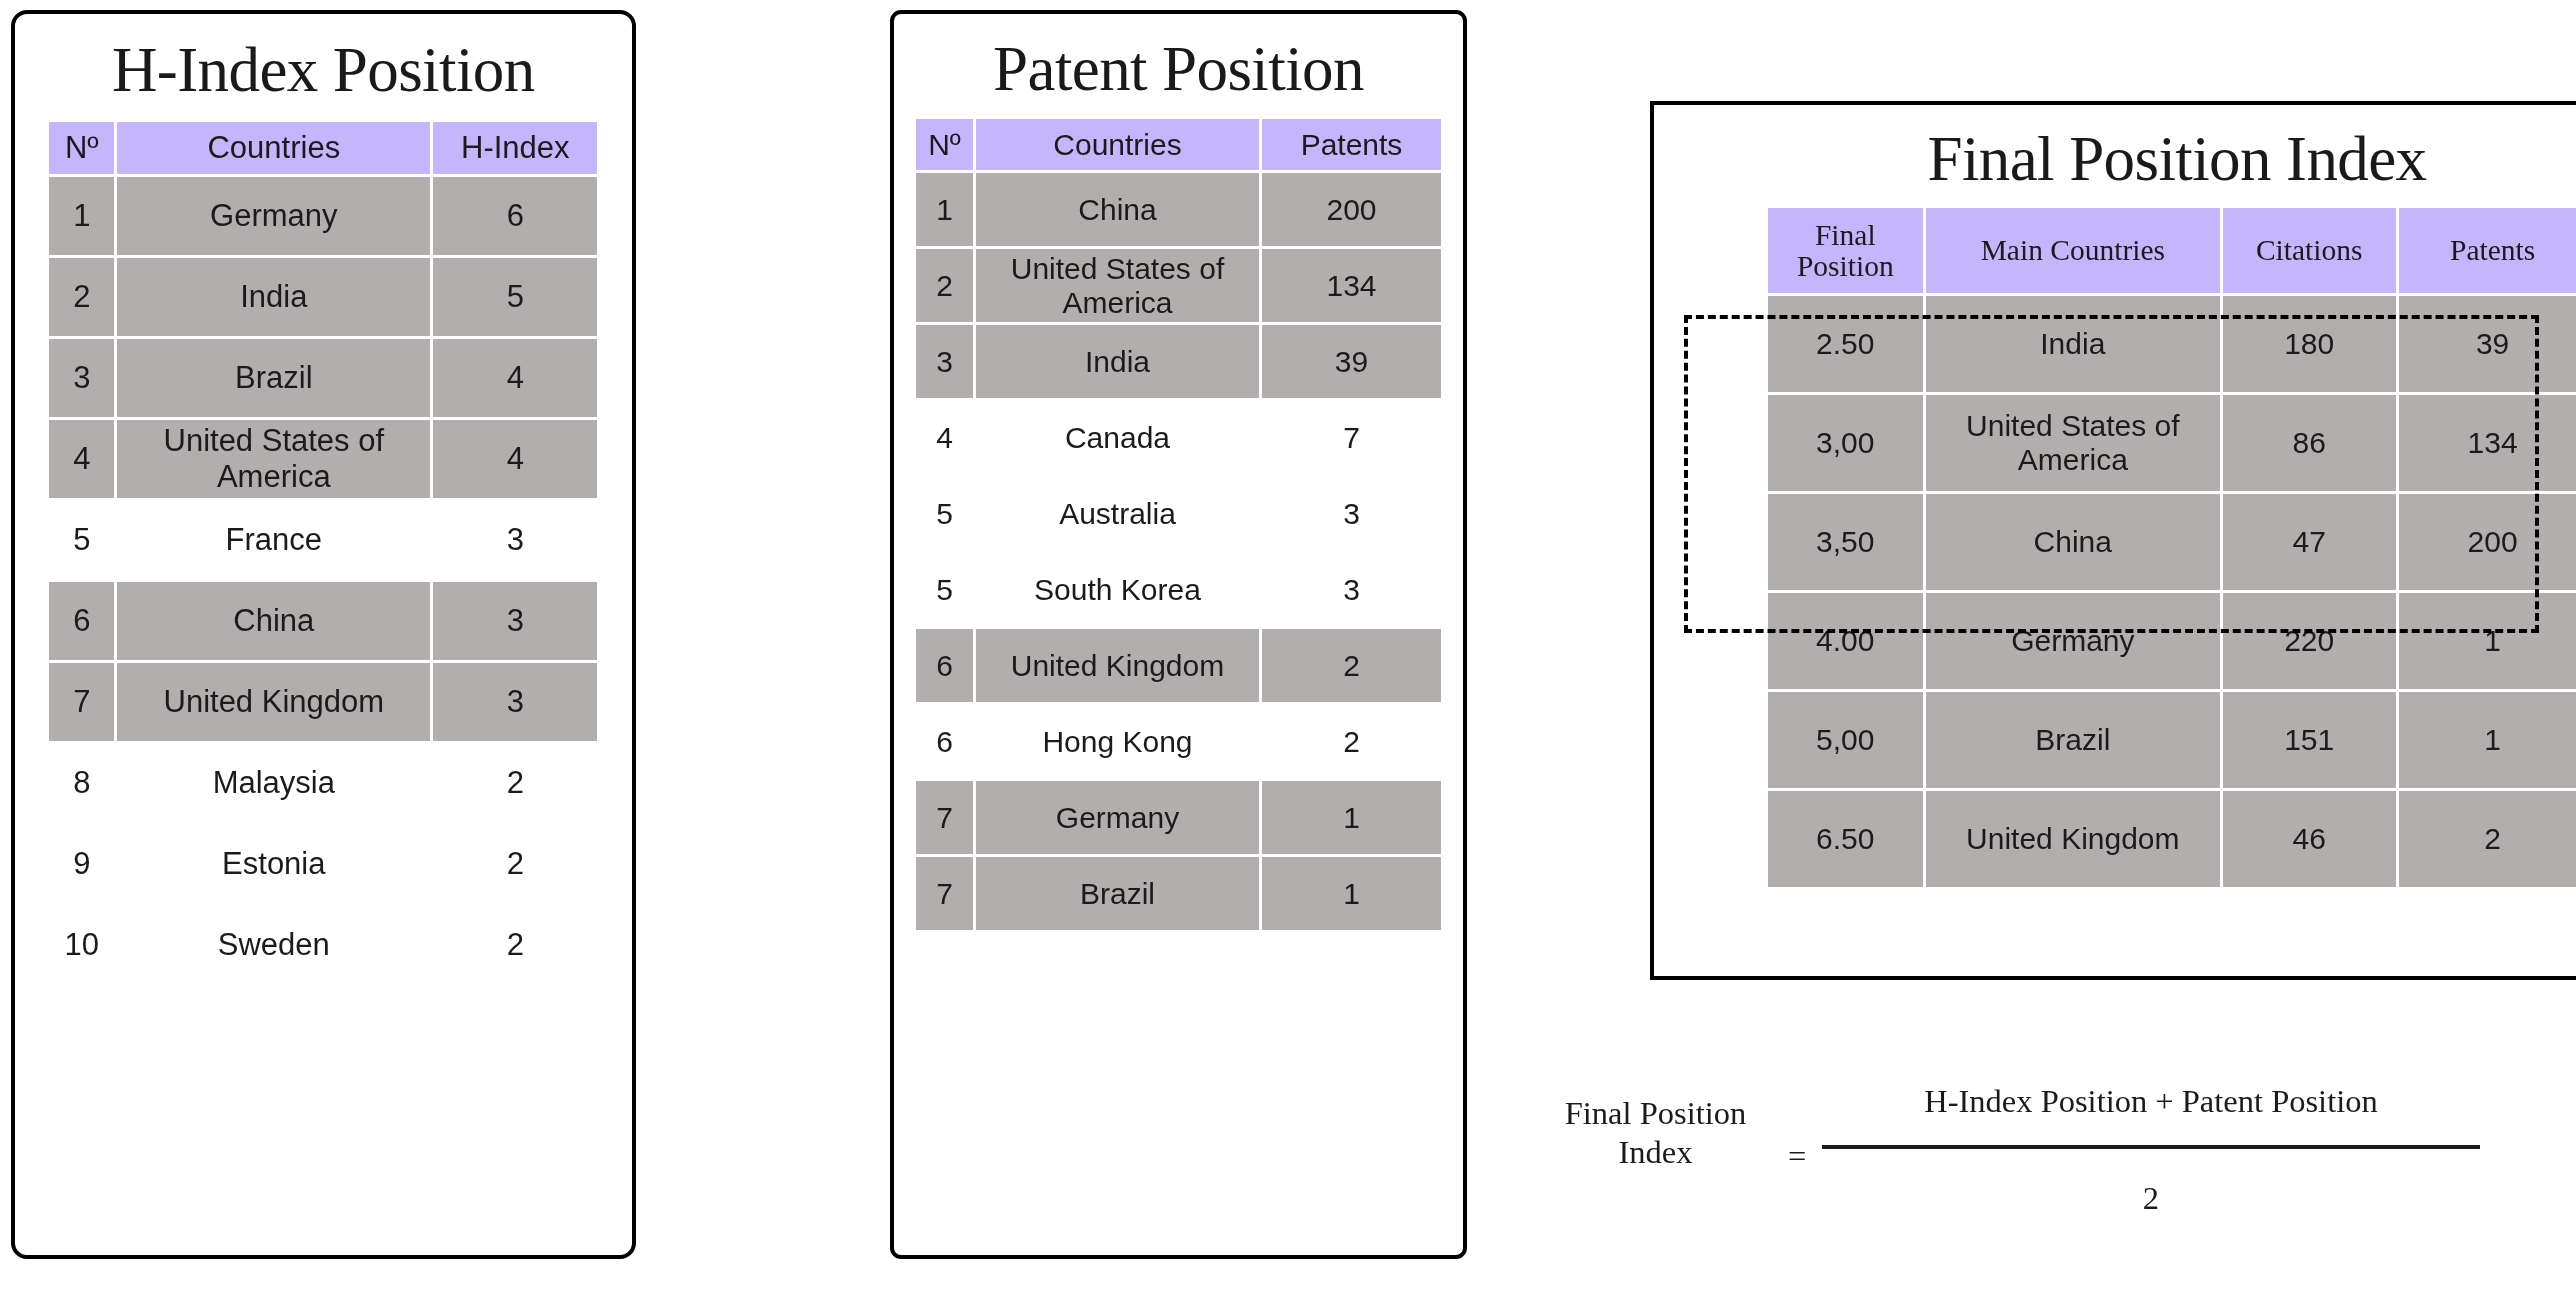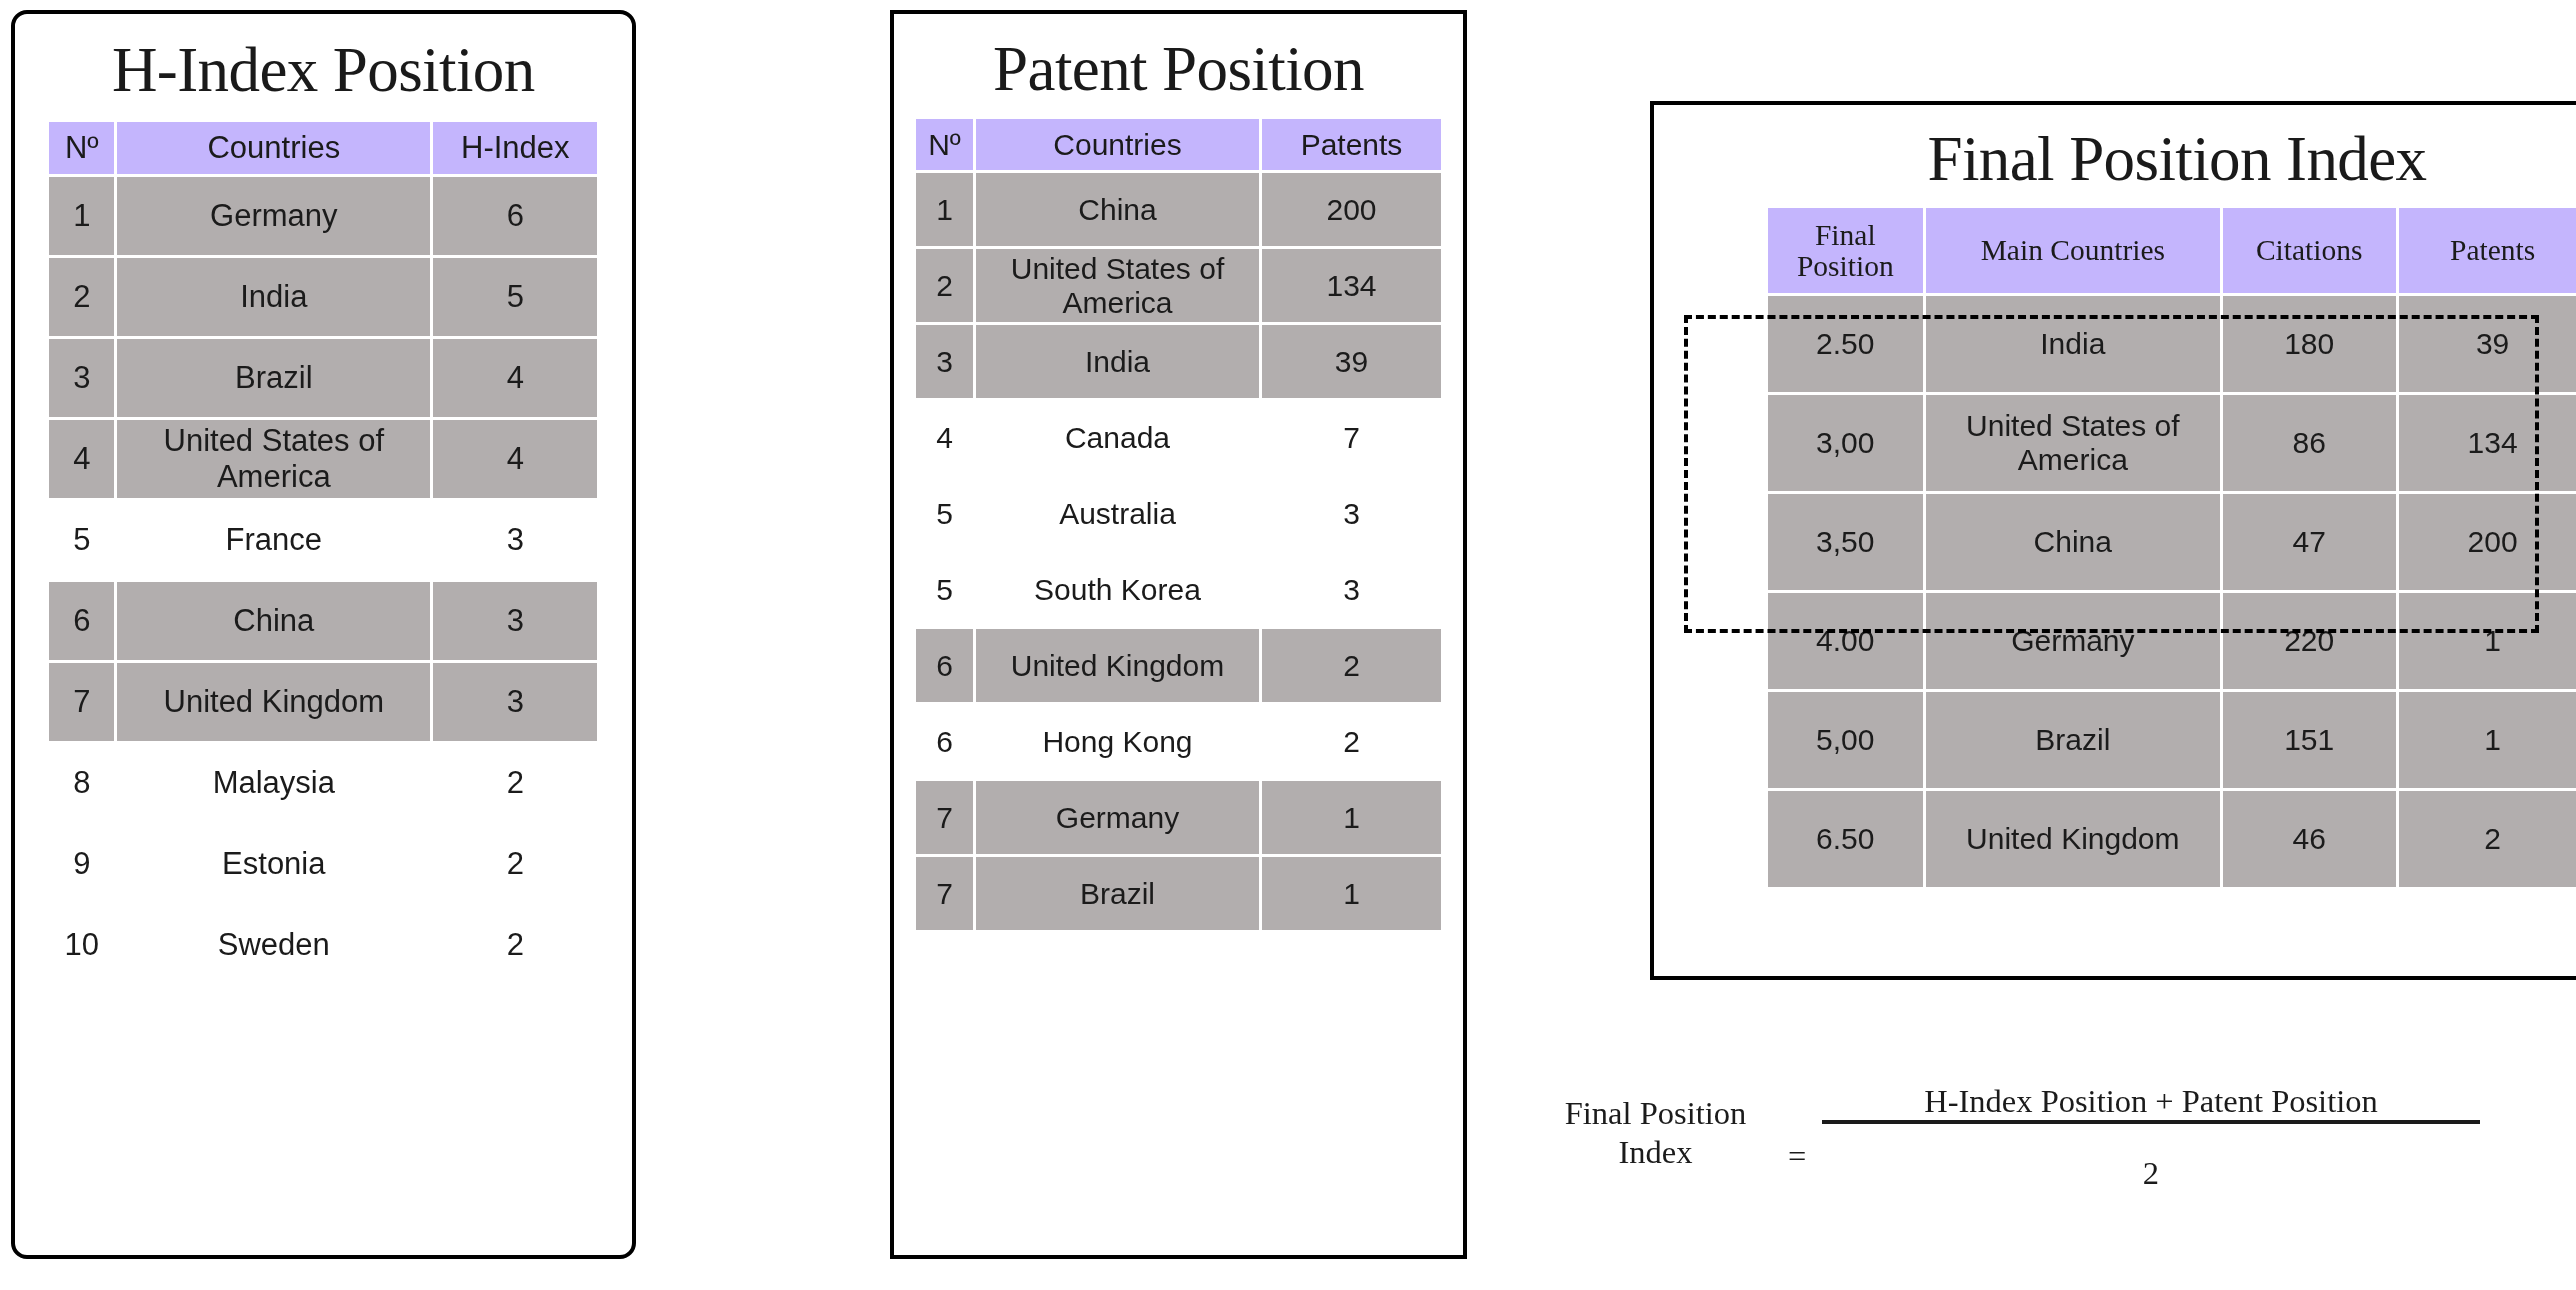--- a/index.html
+++ b/index.html
@@ -78,20 +78,21 @@
   #panel-hindex col.c-no { width: 65px; }
   #panel-hindex col.c-country { width: 313px; }
   #panel-hindex col.c-val { width: 164px; }
 
   
   #panel-patent {
     left: 890px;
     top: 9.6px;
     width: 577px;
     height: 1249px;
+    border-radius: 11px;
   }
   #panel-patent .panel-title {
     font-size: 63px;
     margin-top: 24px;
     letter-spacing: -0.6px;
   }
   #panel-patent table.grid {
     width: 519px;
     margin-top: 15.6px;
   }
@@ -176,21 +177,21 @@
     padding-top: 55px;
     padding-left: 6px;
     padding-right: 15.6px;
   }
   #formula .frac {
     flex: 1;
     text-align: center;
   }
   #formula .numer {
     font-size: 32.5px;
-    padding-bottom: 0;
+    padding-bottom: 25px;
     white-space: nowrap;
   }
   #formula .fbar {
     height: 3.6px;
     background: #1b1b1b;
     width: 100%;
   }
   #formula .denom {
     font-size: 32.5px;
     padding-top: 31px;

